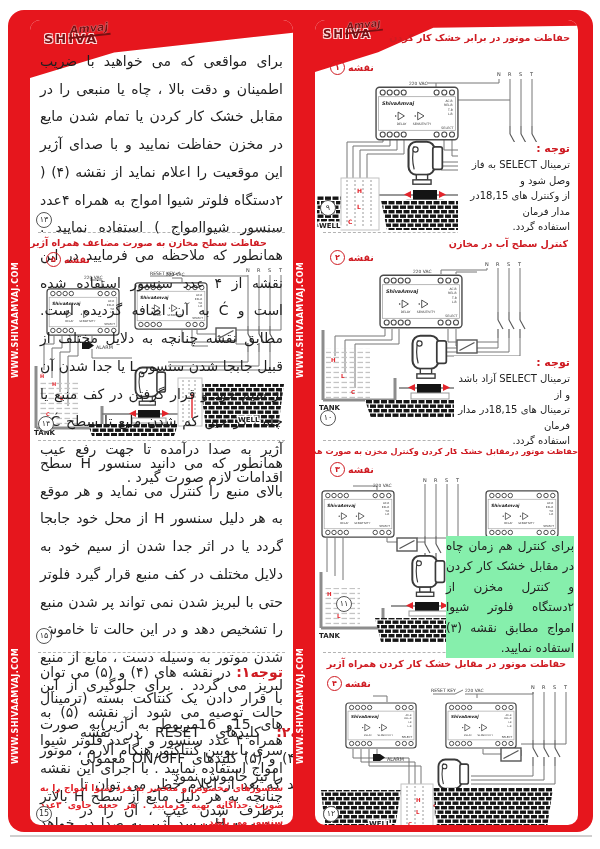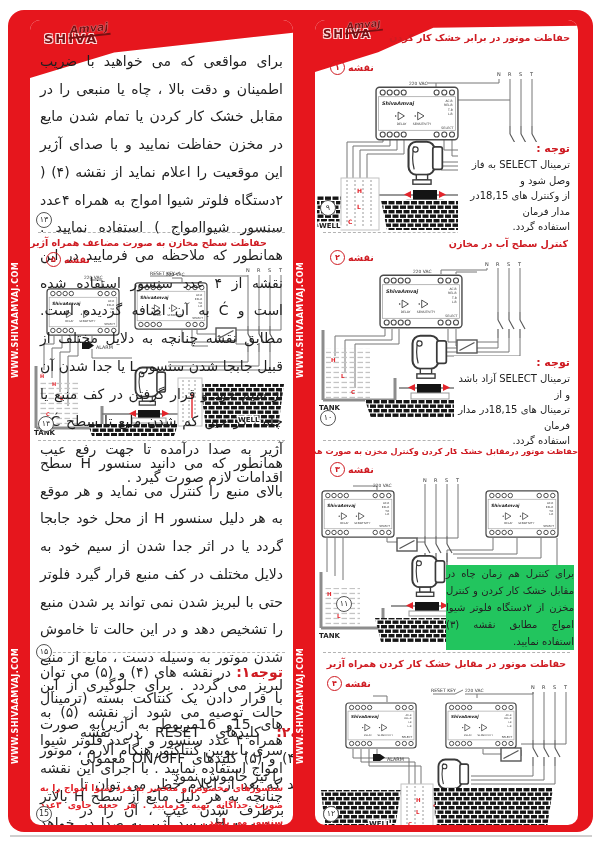--- a/index.html
+++ b/index.html
@@ -33,22 +33,22 @@
        display:flex;align-items:center;gap:3px;z-index:5;}
   .fig-circ{display:inline-block;width:13px;height:13px;line-height:13px;border:1.3px solid #cf1b22;
        border-radius:50%;text-align:center;font-size:8px;}
   .badge{position:absolute;width:14px;height:14px;line-height:14px;border:1.3px solid #555;
        border-radius:50%;text-align:center;font-size:8px;color:#333;background:#fff;z-index:6;}
   .para{position:absolute;direction:rtl;text-align:justify;color:#1f1f1f;font-size:14px;
        line-height:1.98;z-index:4;}
   .note{position:absolute;direction:rtl;text-align:right;z-index:5;background:#fff;}
   .note .nt{color:#cf1b22;font-weight:bold;font-size:11px;margin-bottom:2px;}
   .note .nl{color:#222;font-size:10px;line-height:1.55;}
-  .mini-para{position:absolute;direction:rtl;text-align:justify;color:#222;font-size:10px;
-       line-height:1.7;z-index:5;background:#22c55e;margin-top:29px;}
+  .mini-para{position:absolute;direction:rtl;text-align:justify;color:#222;font-size:12px;
+       line-height:1.7;z-index:5;background:#86efac;}
   .note-label{color:#cf1b22;font-weight:bold;}
   .highlight{position:absolute;direction:rtl;text-align:justify;color:#e3242b;font-weight:bold;
        font-size:9px;line-height:1.9;z-index:4;}
   .diagram{position:absolute;z-index:1;}
   svg text{font-family:"DejaVu Sans",sans-serif;}
 </style>
 </head>
 <body>
 
 <svg width="0" height="0" style="position:absolute">
@@ -212,21 +212,21 @@
         <line x1="163" y1="114" x2="163" y2="158"></line>
       </g>
       <line x1="160" y1="128" x2="160" y2="152" stroke="#e3242b" stroke-width="1.4"></line>
     </g>
     <text x="206" y="156" font-size="7" font-weight="bold" fill="#222" stroke="#fff" stroke-width="3" paint-order="stroke">WELL</text>
   </svg>
   <div class="badge" style="left:8px;top:396px;">۱۴</div>
   <div class="sep" style="top:420px;"></div>
 
   <div class="para" style="left:10px;top:430px;width:243px;">همانطور که می دانید سنسور H سطح بالای منبع را کنترل می نماید و هر موقع به هر دلیل سنسور H از محل خود جابجا گردد یا در اثر جدا شدن از سیم خود به دلایل مختلف در کف منبع قرار گیرد فلوتر حتی با لبریز شدن نمی تواند پر شدن منبع را تشخیص دهد و در این حالت تا خاموش شدن موتور به وسیله دست ، مایع از منبع لبریز می گردد . برای جلوگیری از این حالت توصیه می شود از نقشه (۵) به همراه ۴ عدد سنسور و ۲ عدد فلوتر شیوا امواج استفاده نمایید . با اجرای این نقشه چنانچه به هر دلیل مایع از سطح H بالاتر رود و به H́ برسد آژیر به صدا در خواهد آمد تا عیب مربوطه رفع گردد .</div>
-  <div class="badge" style="left:6px;top:624px;">۱۵</div>
+  <div class="badge" style="left:6px;top:608px;">۱۵</div>
   <div class="sep" style="top:632px;"></div>
 
   <div class="para" style="left:10px;top:640px;width:243px;line-height:1.85;">
     <span class="note-label">توجه۱:</span>
     <span>در نقشه های (۴) و (۵) می توان با قرار دادن یک کنتاکت بسته (ترمینال های 15و 16مربوط به آژیر)به صورت سری با بوبین کنتاکتور هنگام آلارم ، موتور را نیز خاموش نمود .</span>
   </div>
   <div class="para" style="left:10px;top:700px;width:243px;line-height:1.85;margin-left:40px;">
     <span class="note-label">توجه۲:</span>
     <span>کلیدهای RESET در نقشه های(۴) و (۵) کلیدهای ON/OFF معمولی هستند که بعد از اعلام خطر می توان تا زمان برطرف شدن عیب ، آن را در وضعیت OFF قرار داد .</span>
   </div>

